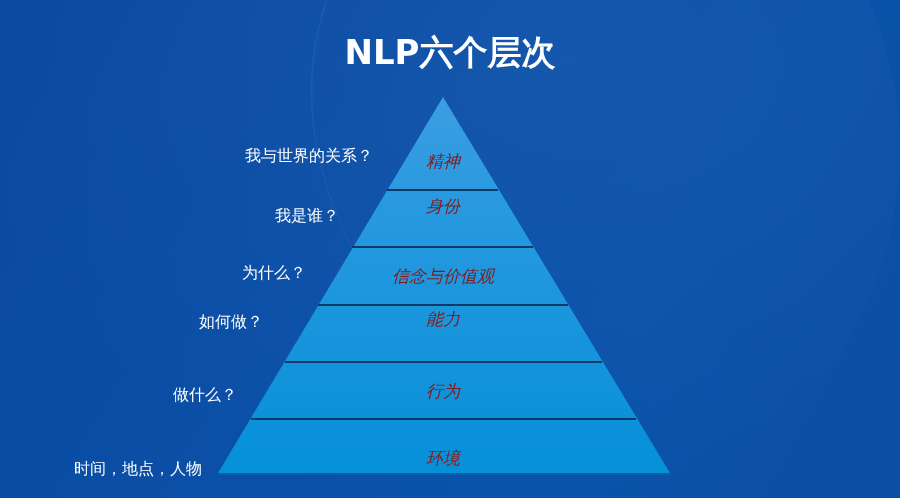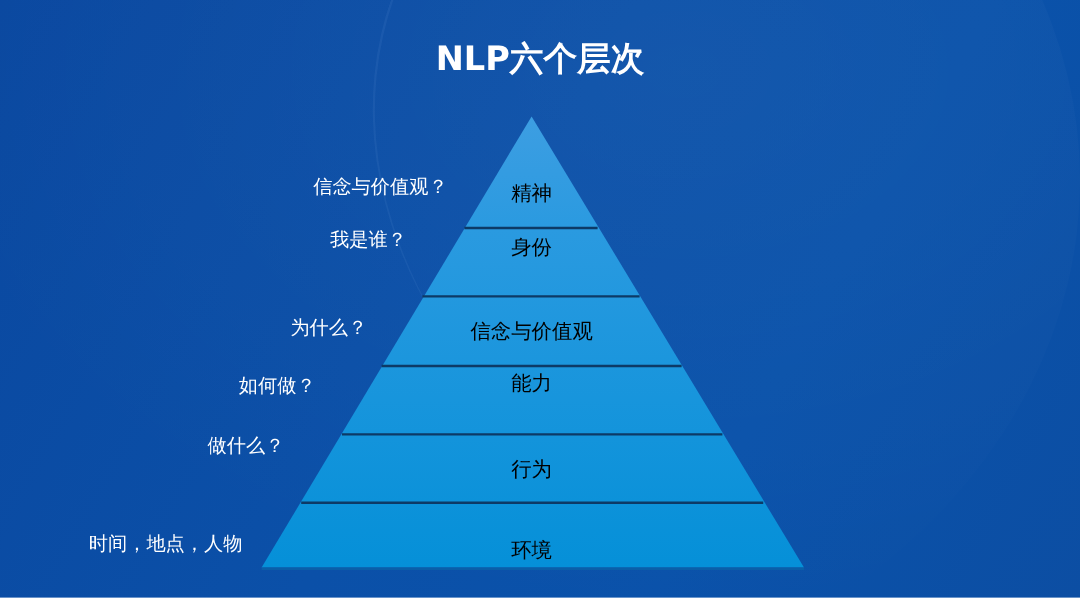--- a/index.html
+++ b/index.html
@@ -13,26 +13,26 @@
     border-radius:50%;
     background: radial-gradient(ellipse at 70% 40%, rgba(255,255,255,0.04), rgba(255,255,255,0) 60%);
   }
   .swoosh2 {
     position:absolute; left:300px; top:-200px; width:900px; height:700px; border-radius:50%;
     border-left: 2px solid rgba(120,170,230,0.10);
     transform: rotate(20deg);
   }
   .title {
     position:absolute; left:0; width:900px; top:30px; text-align:center;
-    color:#ffffff; font-size:28px; font-weight:bold; letter-spacing:0px;
+    color:#ffffff; font-size:34px; font-weight:bold; letter-spacing:0px;
   }
   svg.pyramid { position:absolute; left:0; top:0; }
   .layer-label {
-    position:absolute; color:#000000; font-size:17px; text-align:center;
-    width:300px; left:293px;
+    position:absolute; color:#7f1d1d; font-size:17px; text-align:center;
+    width:300px; left:293px;font-style:italic;
   }
   .q-label {
     position:absolute; color:#ffffff; font-size:16px; text-align:right;
   }
 </style>
 </head>
 <body>
 
 <div class="swoosh1"></div>
 <div class="swoosh2"></div>
@@ -59,18 +59,18 @@
   <line x1="218" y1="474" x2="670" y2="474" stroke="#0a5fa8" stroke-width="2"></line>
 </svg>
 
 <div class="layer-label" style="top:150px">精神</div>
 <div class="layer-label" style="top:195px">身份</div>
 <div class="layer-label" style="top:265px">信念与价值观</div>
 <div class="layer-label" style="top:308px">能力</div>
 <div class="layer-label" style="top:380px">行为</div>
 <div class="layer-label" style="top:447px">环境</div>
 
-<div class="q-label" style="top:146px; right:527px">信念与价值观？</div>
-<div class="q-label" style="top:190px; right:561px">我是谁？</div>
+<div class="q-label" style="top:146px; right:527px">我与世界的关系？</div>
+<div class="q-label" style="top:206px; right:561px">我是谁？</div>
 <div class="q-label" style="top:263px; right:594px">为什么？</div>
 <div class="q-label" style="top:312px; right:637px">如何做？</div>
-<div class="q-label" style="top:362px; right:663px">做什么？</div>
-<div class="q-label" style="top:443px; right:698px">时间，地点，人物</div>
+<div class="q-label" style="top:385px; right:663px">做什么？</div>
+<div class="q-label" style="top:459px; right:698px">时间，地点，人物</div>
 
 </body></html>

